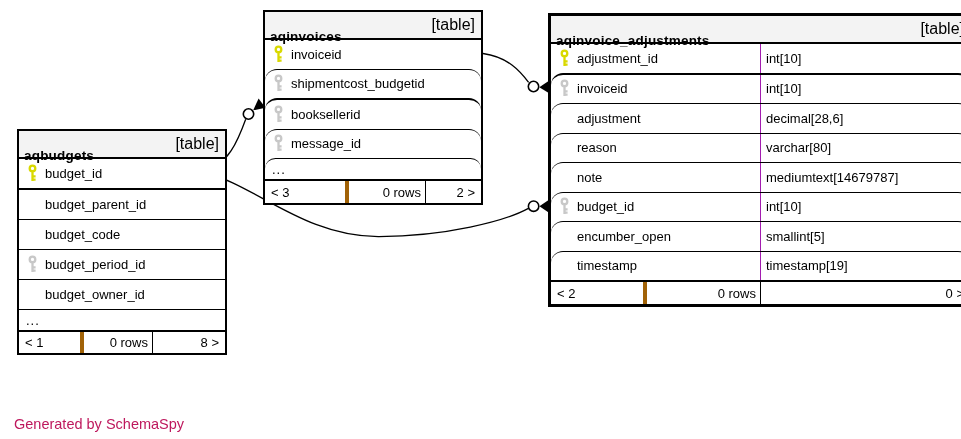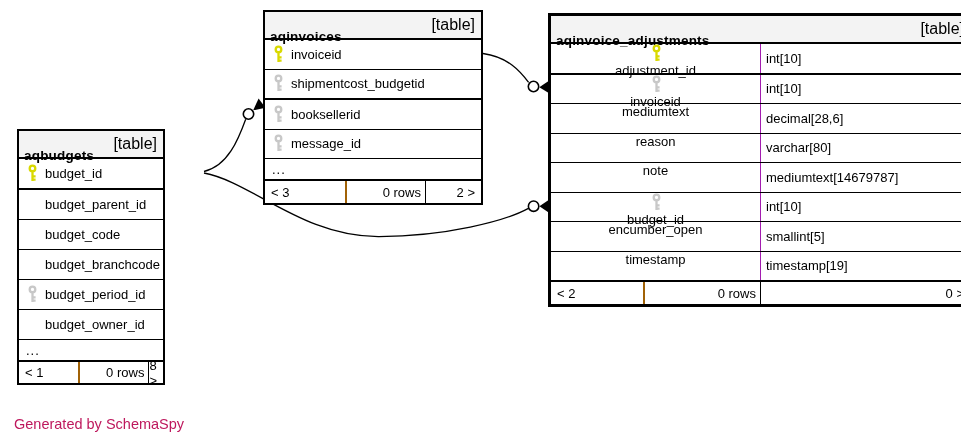--- a/index.html
+++ b/index.html
@@ -15,45 +15,45 @@
   .tbl.focus{border-width:3px;}
   .thead{height:26px;display:flex;align-items:center;justify-content:space-between;
          background:var(--hdr);border-bottom:2px solid #000;padding:0 6px 0 5px;}
   .tname{font-weight:bold;font-size:13.5px;letter-spacing:.2px;margin-top:22px;}
   .tbadge{font-size:16px;}
 
   .row{display:flex;align-items:center;border-top:1px solid #000;font-size:13px;}
   .row.first{border-top:none;}
   .row.heavy{border-top-width:2px;}
   .t1 .row{height:29px;}
-  .t2 .row,.t3 .row{height:28.5px;}
+  .t2 .row,.t3 .row{height:28.5px;border-radius:12px;}
   .row.ell{height:20px !important;padding-left:7px;letter-spacing:1px;}
 
   .keyicon{width:11px;margin:0 7px 0 8px;display:flex;align-items:center;flex:none;}
   .keyicon svg{display:block;}
   .pk{color:var(--pk);}
   .fk{color:var(--fk);}
   .colname{white-space:nowrap;}
 
-  .t3 .namecell{width:209px;display:flex;align-items:center;height:100%;box-sizing:border-box;flex-direction:column;}
+  .t3 .namecell{width:209px;display:flex;align-items:center;height:100%;box-sizing:border-box;}
   .t3 .typecell{flex:1;height:100%;border-left:1px solid #a21caf;display:flex;align-items:center;
                 padding-left:5px;box-sizing:border-box;white-space:nowrap;}
 
   .tfoot{display:flex;border-top:2px solid #000;font-size:13px;}
   .t1 .tfoot{height:21px;}
   .t2 .tfoot,.t3 .tfoot{height:22px;}
   .fc{display:flex;align-items:center;box-sizing:border-box;}
   .fc1{padding-left:6px;}
-  .fc2{border-left:2px solid #a16207;justify-content:flex-end;padding-right:4px;}
+  .fc2{border-left:4px solid #a16207;justify-content:flex-end;padding-right:4px;}
   .fc3{border-left:1px solid #000;justify-content:flex-end;padding-right:6px;flex:1;}
   .t1 .fc1{width:61px;} .t1 .fc2{width:72px;}
   .t2 .fc1{width:80px;} .t2 .fc2{width:80px;}
   .t3 .fc1{width:92px;} .t3 .fc2{width:117px;}
 
-  .t1{left:17px;top:129px;width:148px;}
+  .t1{left:17px;top:129px;width:210px;}
   .t2{left:263px;top:10px;width:220px;}
   .t3{left:548px;top:13px;width:425px;}
 
   .gennote{position:absolute;left:14px;top:416px;font-size:14.5px;color:#be185d;z-index:1;}
 </style>
 </head>
 <body>
 
 <div class="canvas">
 
@@ -91,24 +91,20 @@
     </div>
     <div class="row heavy">
       <span class="keyicon"></span>
       <span class="colname">budget_parent_id</span>
     </div>
     <div class="row">
       <span class="keyicon"></span>
       <span class="colname">budget_code</span>
     </div>
     <div class="row">
-      <span class="keyicon"></span>
-      <span class="colname">budget_branchcode</span>
-    </div>
-    <div class="row">
       <span class="keyicon fk">
           <svg width="11" height="19" viewBox="0 0 11 19">
             <circle cx="5.5" cy="4.4" r="2.8" fill="none" stroke="currentColor" stroke-width="2.3"></circle>
             <path d="M5.5 7.2 L5.5 17 M5.5 12.4 L8.6 12.4 M5.5 15.6 L8.6 15.6" stroke="currentColor" stroke-width="2.3" fill="none"></path>
           </svg>
         </span>
       <span class="colname">budget_period_id</span>
     </div>
     <div class="row">
       <span class="keyicon"></span>
@@ -196,21 +192,21 @@
               <path d="M5.5 7.2 L5.5 17 M5.5 12.4 L8.6 12.4 M5.5 15.6 L8.6 15.6" stroke="currentColor" stroke-width="2.3" fill="none"></path>
             </svg>
           </span>
           <span class="colname">invoiceid</span>
         </span>
       <span class="typecell">int[10]</span>
     </div>
     <div class="row">
       <span class="namecell">
           <span class="keyicon"></span>
-          <span class="colname">mediumtext</span>
+          <span class="colname">adjustment</span>
         </span>
       <span class="typecell">decimal[28,6]</span>
     </div>
     <div class="row">
       <span class="namecell">
           <span class="keyicon"></span>
           <span class="colname">reason</span>
         </span>
       <span class="typecell">varchar[80]</span>
     </div>

